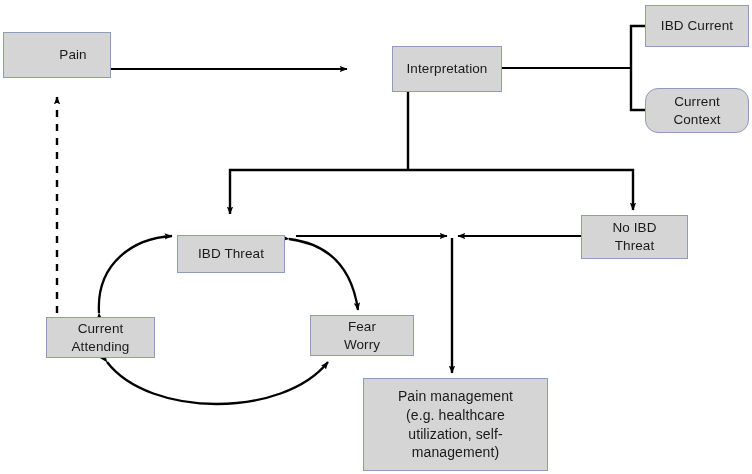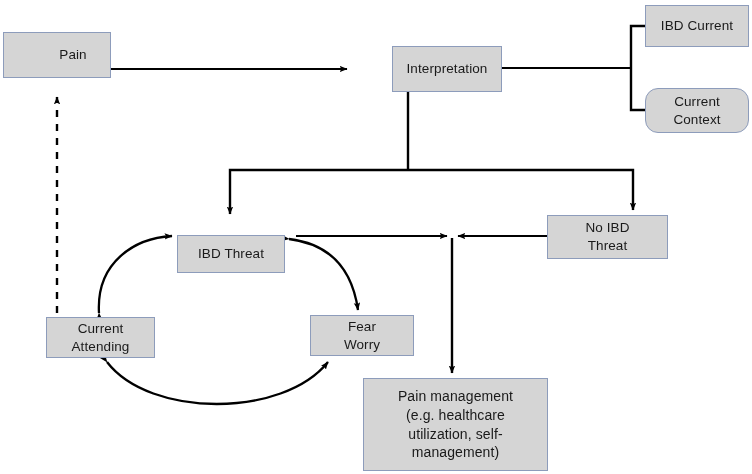--- a/index.html
+++ b/index.html
@@ -36,21 +36,21 @@
     font-size: 13.5px;
     line-height: 1.32;
     white-space: pre-line;
     letter-spacing: 0.1px;
   }
   #node-pain            { left: 3px;   top: 32px;  width: 108px; height: 46px; padding-left: 32px; }
   #node-interpretation  { left: 352px; top: 46px;  width: 110px; height: 46px; margin-left: 40px; }
   #node-ibd-history     { left: 645px; top: 5px;   width: 104px; height: 42px; }
   #node-current-context { left: 645px; top: 88px;  width: 104px; height: 45px; border-radius: 13px; }
   #node-ibd-threat      { left: 177px; top: 235px; width: 108px; height: 38px; }
-  #node-no-ibd-threat   { left: 547px; top: 215px; width: 121px; height: 44px; }
+  #node-no-ibd-threat   { left: 581px; top: 215px; width: 107px; height: 44px; }
   #node-biased          { left: 46px;  top: 317px; width: 109px; height: 41px; }
   #node-fear-worry      { left: 310px; top: 315px; width: 104px; height: 41px; text-align: center; }
   #node-pain-management { left: 363px; top: 378px; width: 185px; height: 93px;
                           font-size: 14px; line-height: 1.35; }
 </style>
 </head>
 <body>
 
 <div id="diagram-root">
 

